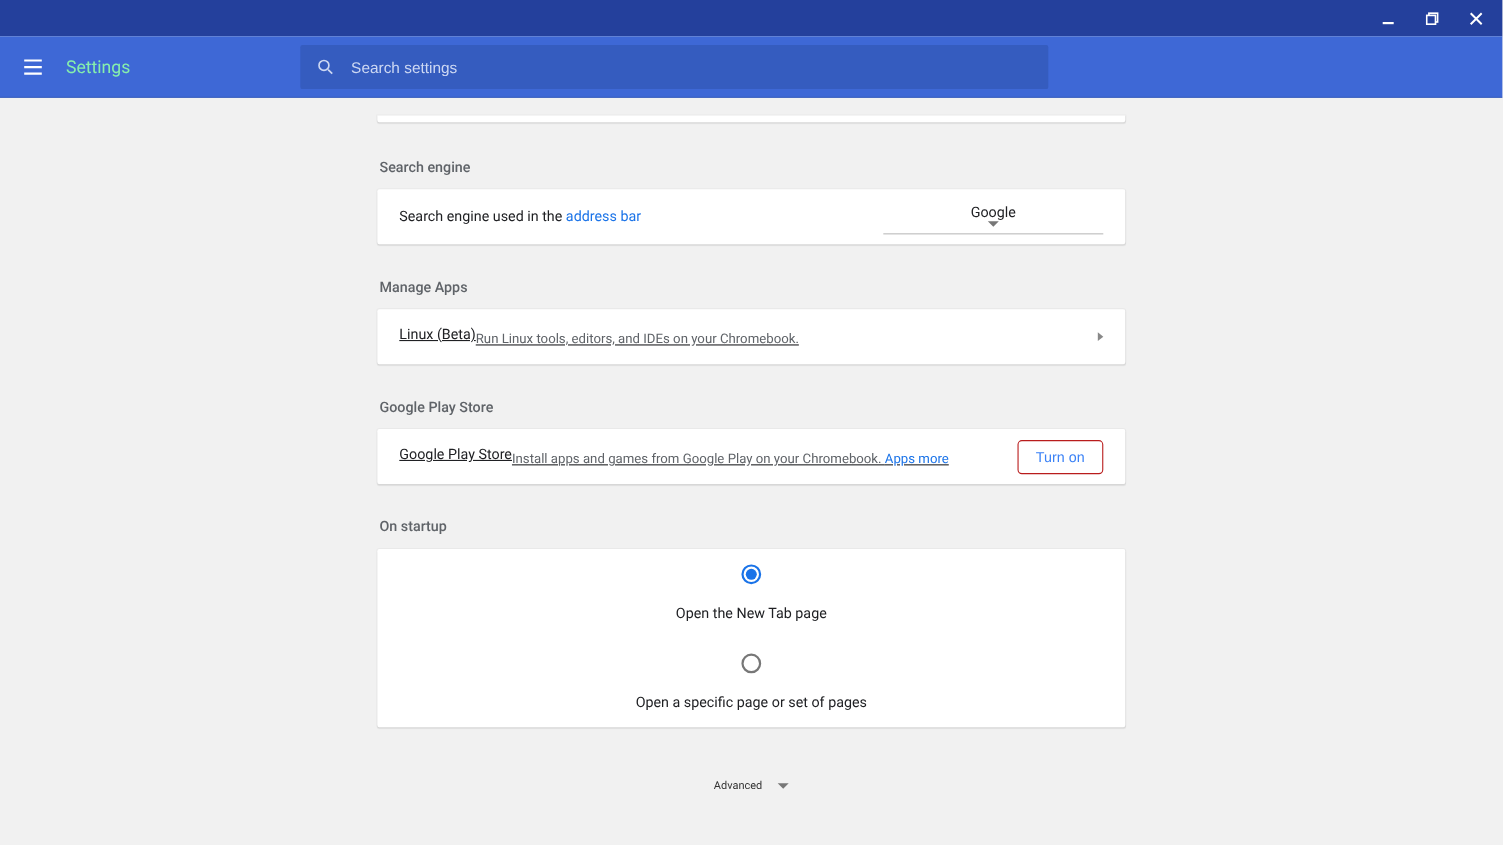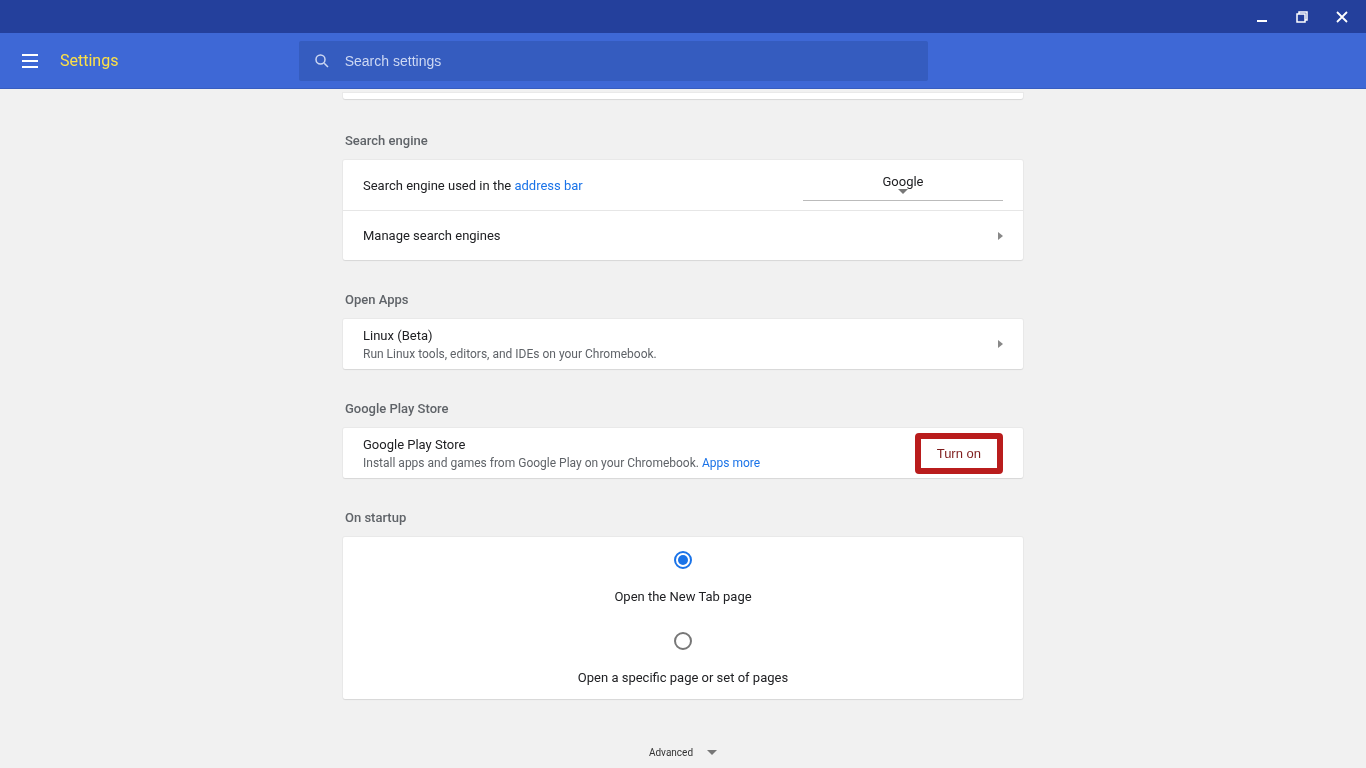--- a/index.html
+++ b/index.html
@@ -43,28 +43,28 @@
   border-bottom: 1px solid rgba(0,0,0,0.1);
   gap: 18px;
 }
 .menu-icon {
   width: 24px; height: 24px;
   display: flex; align-items: center; justify-content: center;
   cursor: pointer;
   color: #fff;
 }
 .app-title {
-  color: #fde047;
+  color: #86efac;
   font-size: 16px;
   font-weight: 400;
 }
 .search-wrap {
   margin-left: auto;
   margin-right: auto;
-  width: 629px;
+  width: 680px;
   height: 40px;
   background: #355cbf;
   border-radius: 2px;
   display: flex;
   align-items: center;
   padding: 0 14px;
   gap: 14px;
   position: relative;
   left: -70px;
 }
@@ -81,21 +81,21 @@
 .header-spacer { width: 100px; }
 
 
 .main {
   height: calc(768px - 33px - 56px);
   overflow-y: auto;
   padding-bottom: 40px;
 }
 .content {
   width: 680px;
-  margin: 4px auto;
+  margin: 16px auto;
 }
 .section-title {
   font-size: 13px;
   color: #5f6368;
   font-weight: 500;
   margin-top: 32px;
   margin-bottom: 12px;
   padding-left: 2px;
 }
 .section-title.first { margin-top: 34px; }
@@ -107,21 +107,21 @@
 }
 .row {
   display: flex;
   align-items: center;
   min-height: 50px;
   padding: 4px 20px;
 }
 .row + .row { border-top: 1px solid #e6e6e6; }
 .row .label { font-size: 13px; color: #202124; }
 .row .sublabel { font-size: 12px; color: #5f6368; margin-top: 4px; }
-.row .text-col { display: flex; flex-direction: column; }
+.row .text-col { display: flex; flex-direction: row; text-decoration: underline; }
 .row .spacer { flex: 1; }
 .link { color: #1a73e8; cursor: pointer; }
 .chevron {
   width: 0; height: 0;
   border-top: 4px solid transparent;
   border-bottom: 4px solid transparent;
   border-left: 5px solid #888;
   margin-left: 8px;
 }
 .dropdown {
@@ -135,22 +135,22 @@
   justify-content: space-between;
   flex-direction: column;
 }
 .dropdown .dd-caret {
   width: 0; height: 0;
   border-left: 5px solid transparent;
   border-right: 5px solid transparent;
   border-top: 5px solid #777;
 }
 .turn-on-btn {
-  border: 6px solid #b91c1c;
-  color: #7f1d1d;
+  border: 1px solid #b91c1c;
+  color: #3b82f6;
   background: #fff;
   border-radius: 4px;
   padding: 7px 16px;
   font-size: 13px;
   font-weight: 500;
   cursor: pointer;
 }
 .radio-row {
   display: flex;
   align-items: center;
@@ -252,28 +252,23 @@
       <div class="row">
         <span class="label">
           <span>Search engine used in the </span><span class="link">address bar</span>
         </span>
         <span class="spacer"></span>
         <div class="dropdown">
           <span>Google</span>
           <span class="dd-caret"></span>
         </div>
       </div>
-      <div class="row">
-        <span class="label">Manage search engines</span>
-        <span class="spacer"></span>
-        <span class="chevron"></span>
-      </div>
-    </div>
-
-    <div class="section-title">Open Apps</div>
+    </div>
+
+    <div class="section-title">Manage Apps</div>
     <div class="card">
       <div class="row">
         <div class="text-col">
           <span class="label">Linux (Beta)</span>
           <span class="sublabel">Run Linux tools, editors, and IDEs on your Chromebook.</span>
         </div>
         <span class="spacer"></span>
         <span class="chevron"></span>
       </div>
     </div>

